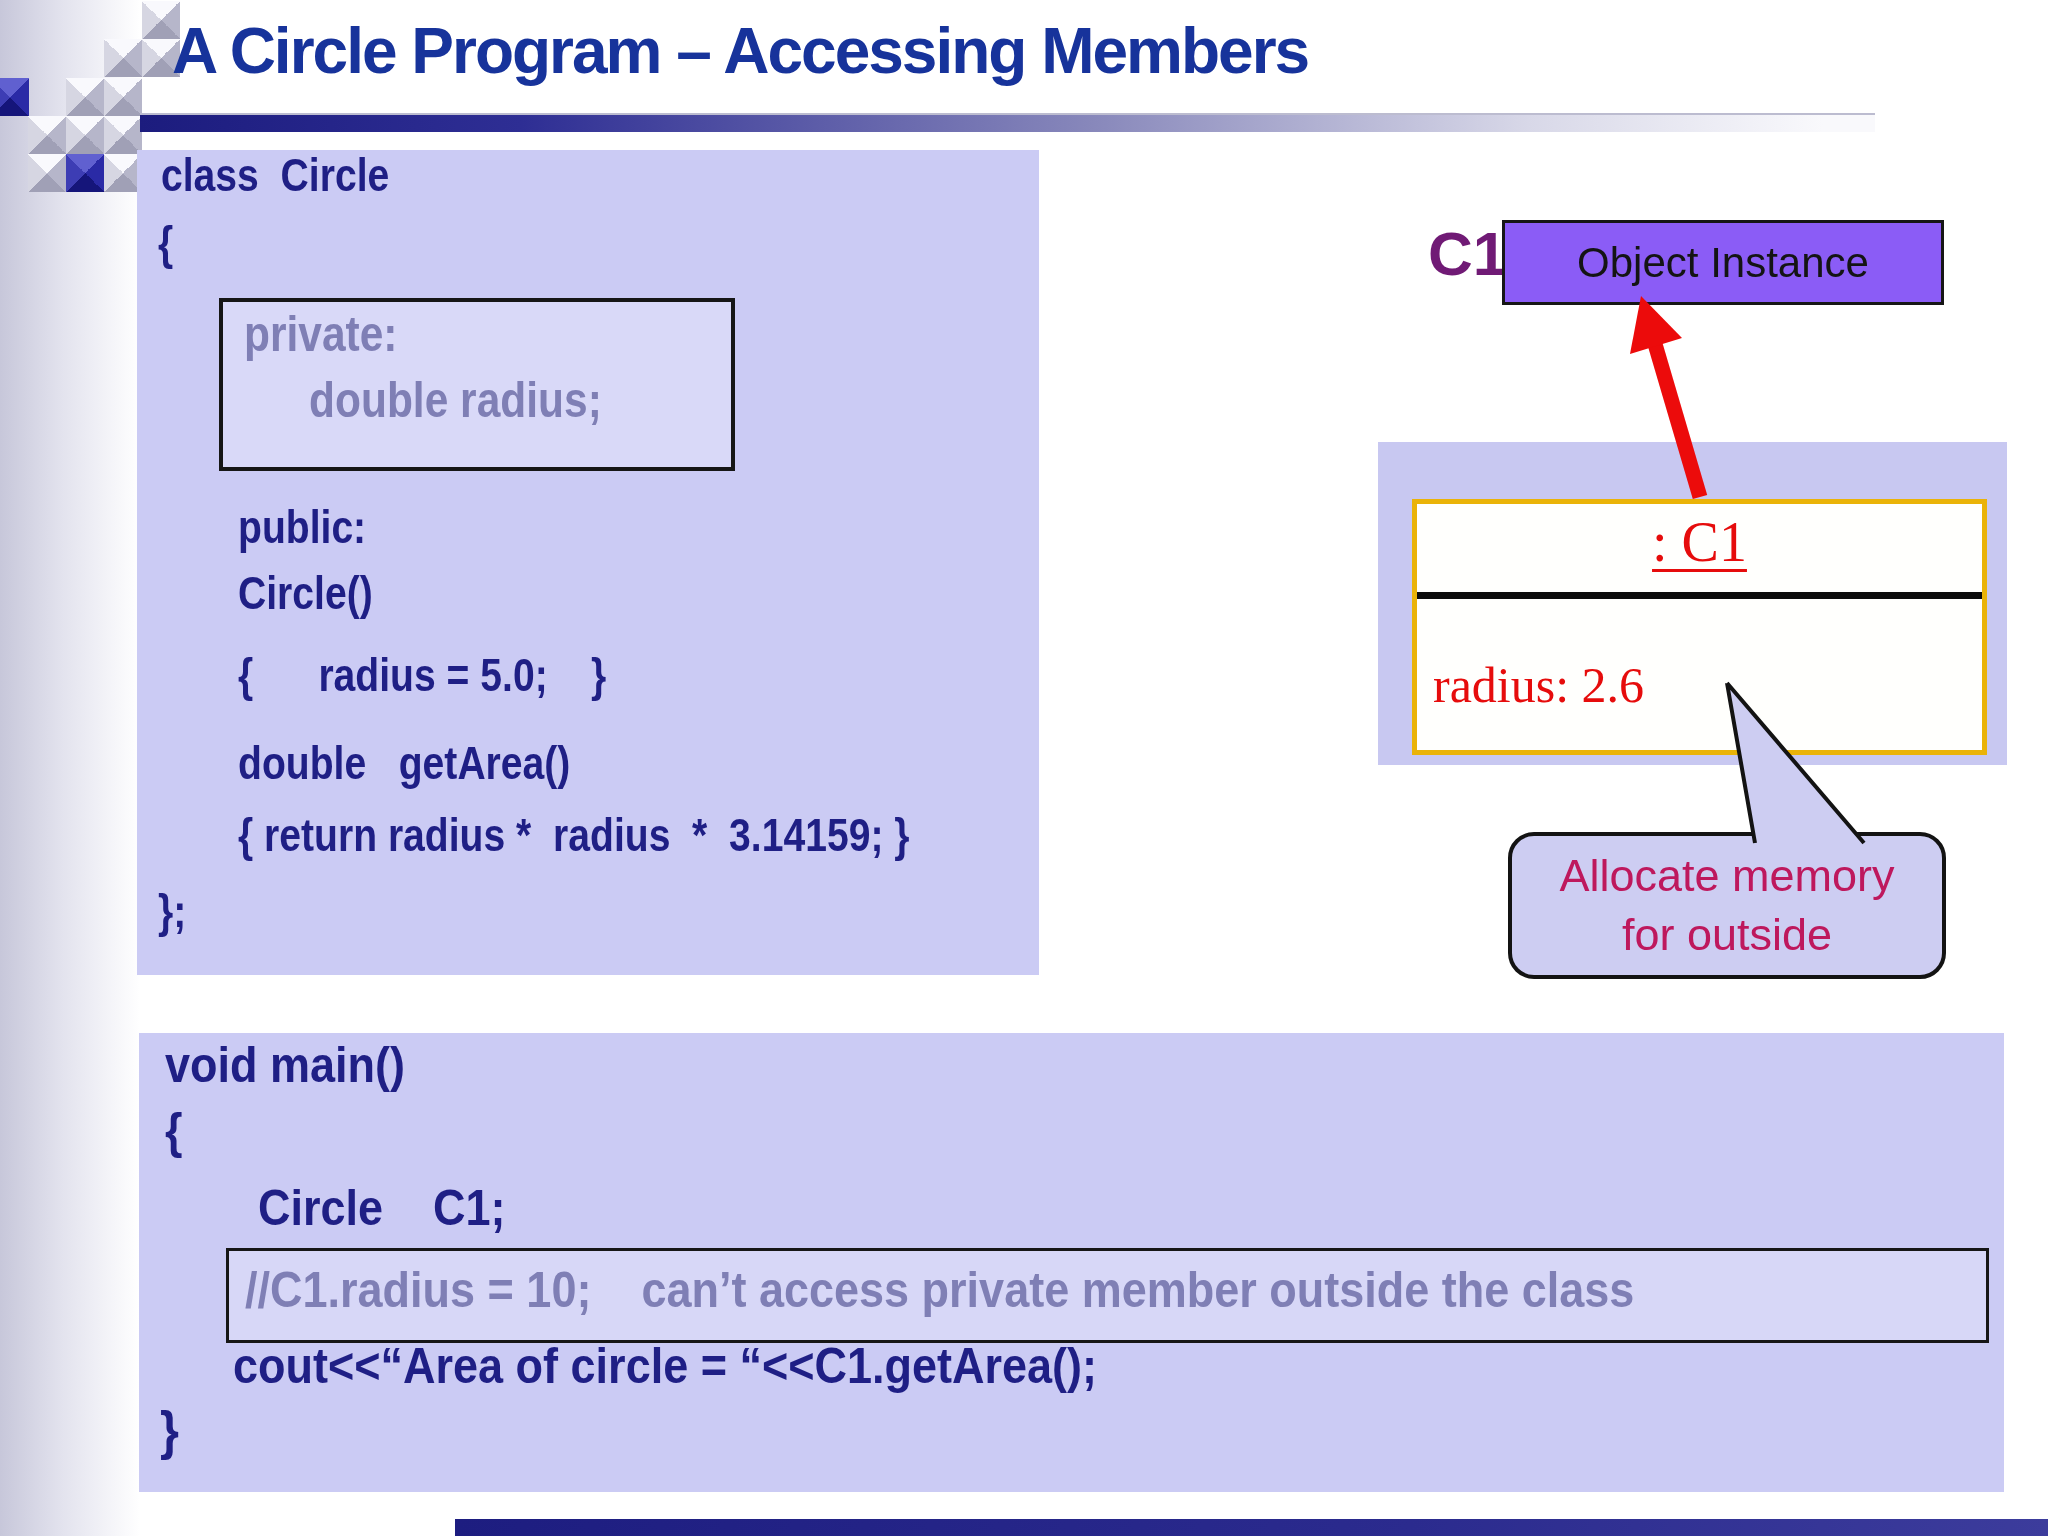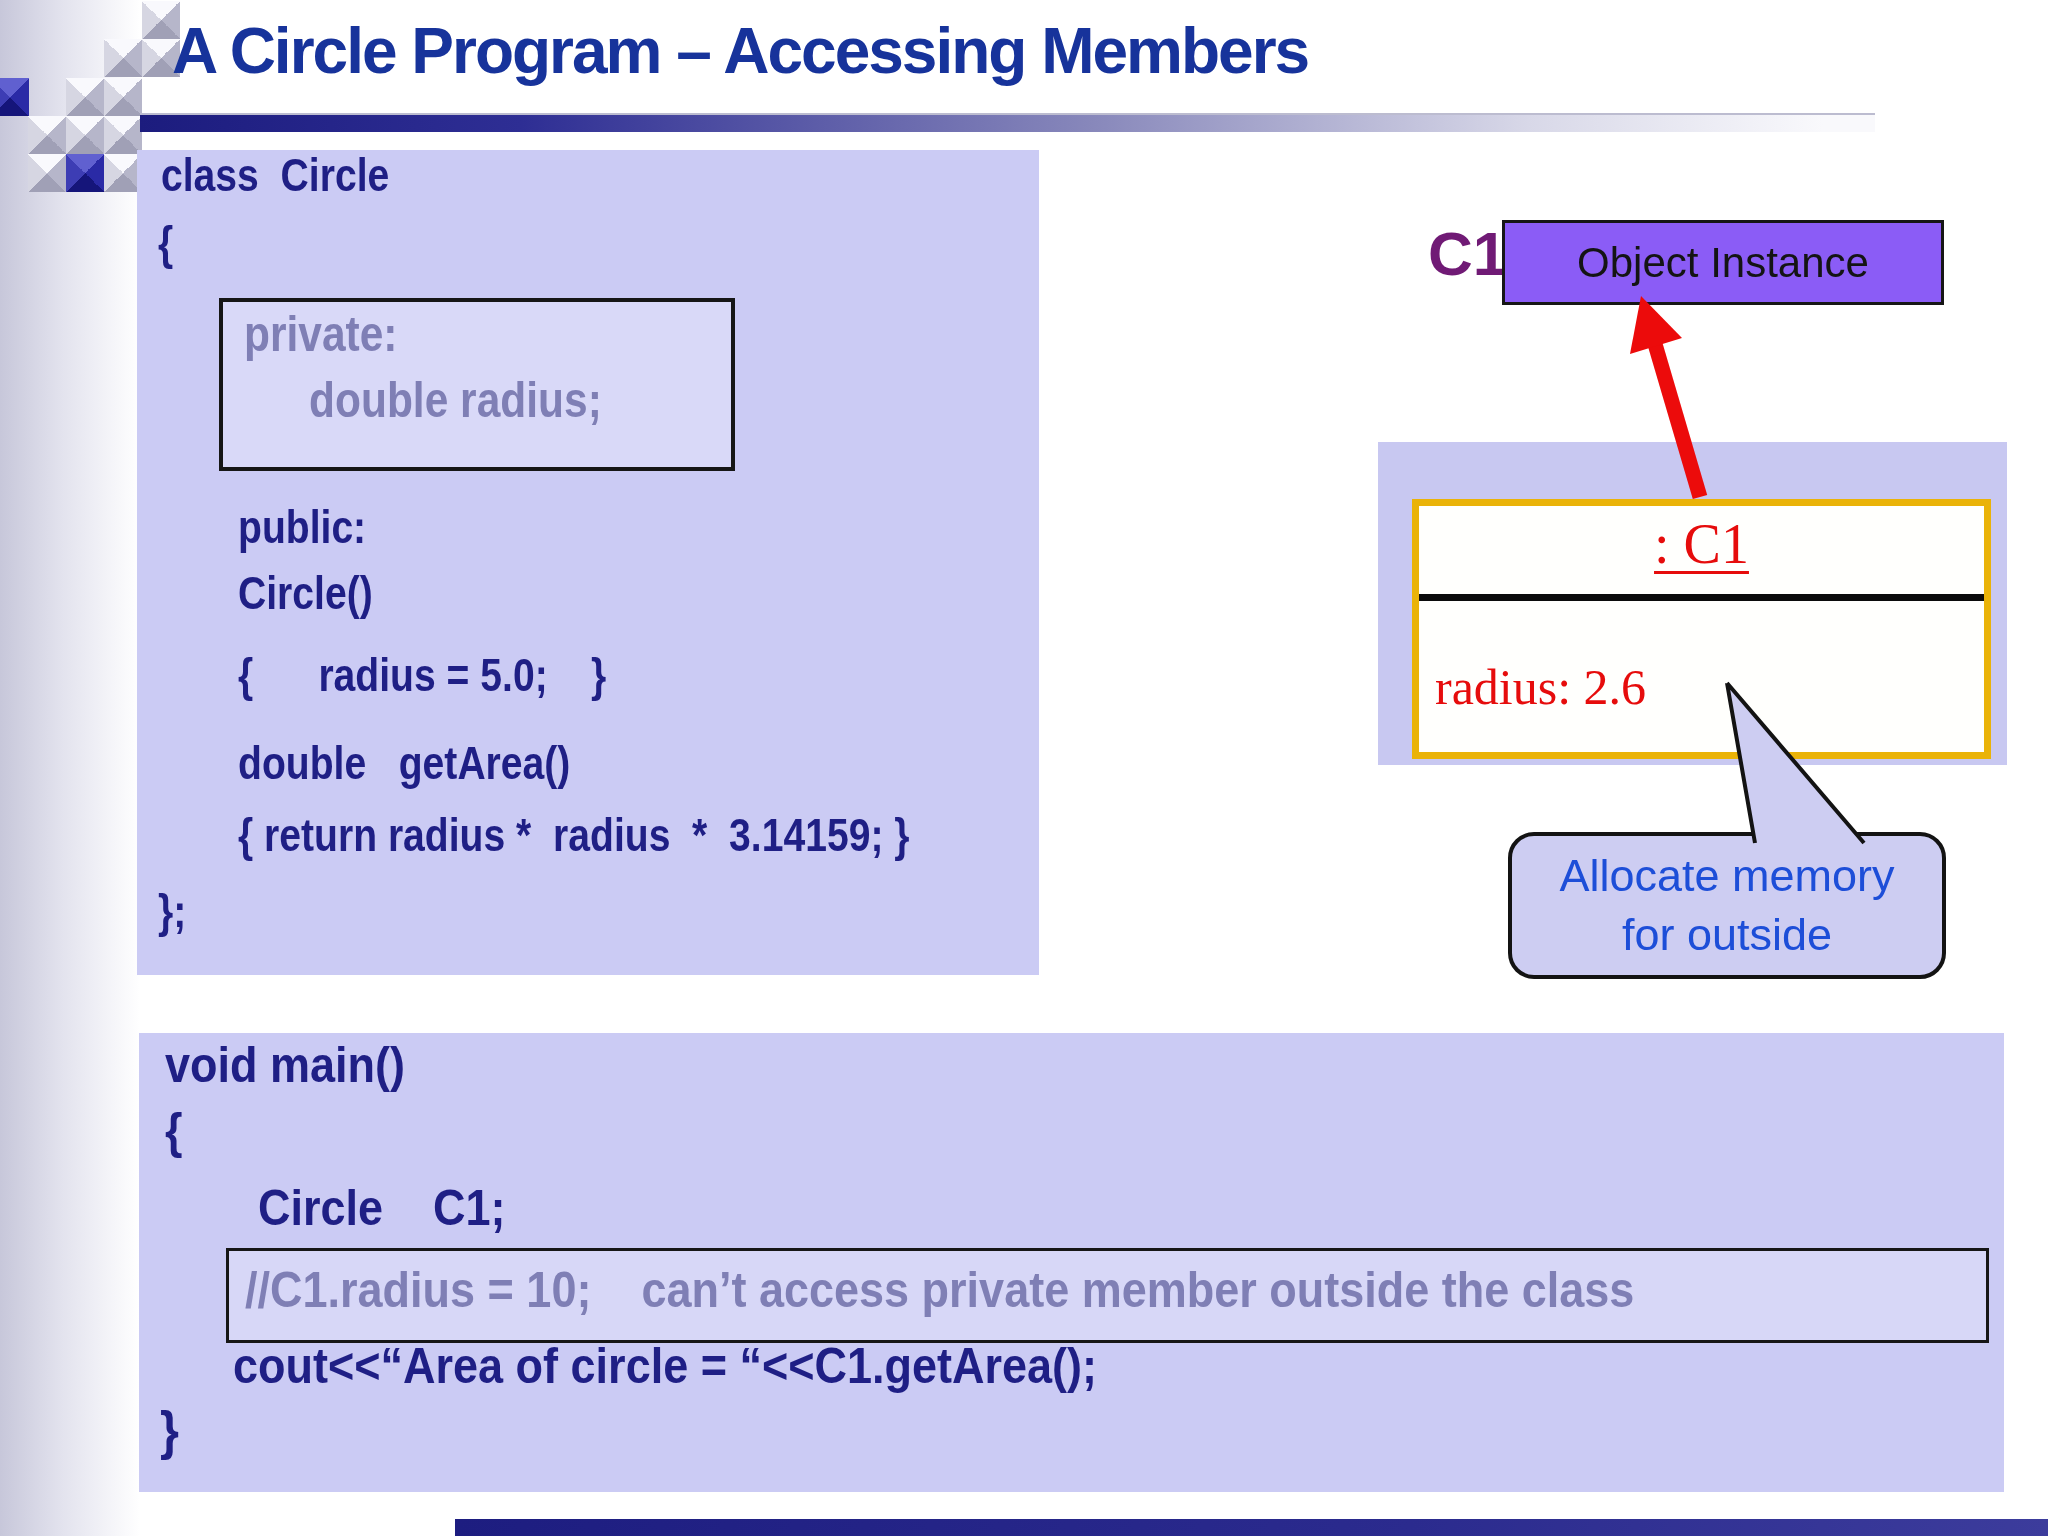--- a/index.html
+++ b/index.html
@@ -39,31 +39,31 @@
   .private-box{left:219px;top:298px;width:508px;height:165px;
     border:4px solid #161616;background:#d9d9f8;}
   .comment-box{left:226px;top:1248px;width:1757px;height:89px;
     border:3px solid #161616;background:#d7d7f7;}
   
   .c1-label{left:1428px;top:218px;font-size:62px;font-weight:bold;color:#701a75;}
   .instance-box{left:1502px;top:220px;width:436px;height:79px;border:3px solid #161616;
     background:#8b5cf6;display:flex;align-items:center;justify-content:center;
     font-size:42px;color:#141414;}
   .uml-box{left:1412px;top:499px;width:565px;height:246px;background:#fffffd;
-    border:7px solid #eab308;}
+    border:5px solid #eab308;}
   .uml-title{position:absolute;left:0;top:6px;width:100%;text-align:center;
     font-family:"Liberation Serif","DejaVu Serif",serif;font-size:56px;color:#e60c0c;
     text-decoration:underline;text-decoration-thickness:3px;text-underline-offset:8px;}
   .uml-divider{position:absolute;left:0;top:88px;width:100%;height:7px;background:#0b0b0b;}
   .uml-attr{position:absolute;left:16px;top:152px;
     font-family:"Liberation Serif","DejaVu Serif",serif;font-size:50px;color:#e60c0c;}
   
   .bubble{left:1508px;top:832px;width:430px;height:139px;border-radius:26px;
     border:4px solid #131313;background:#cdcdf2;display:flex;flex-direction:column;
-    align-items:center;justify-content:center;font-size:45px;color:#1d4ed8;line-height:1.3;}
+    align-items:center;justify-content:center;font-size:45px;color:#be185d;line-height:1.3;}
   
   .overlay{left:0;top:0;width:2048px;height:1536px;pointer-events:none;}
   
   .bottom-bar{left:455px;top:1519px;width:1593px;height:17px;
     background:linear-gradient(to right,#1d1d80 0%,#2b2b8e 60%,#3c3c9c 100%);}
 </style>
 </head>
 <body>
 
 <div class="abs left-strip"></div>

